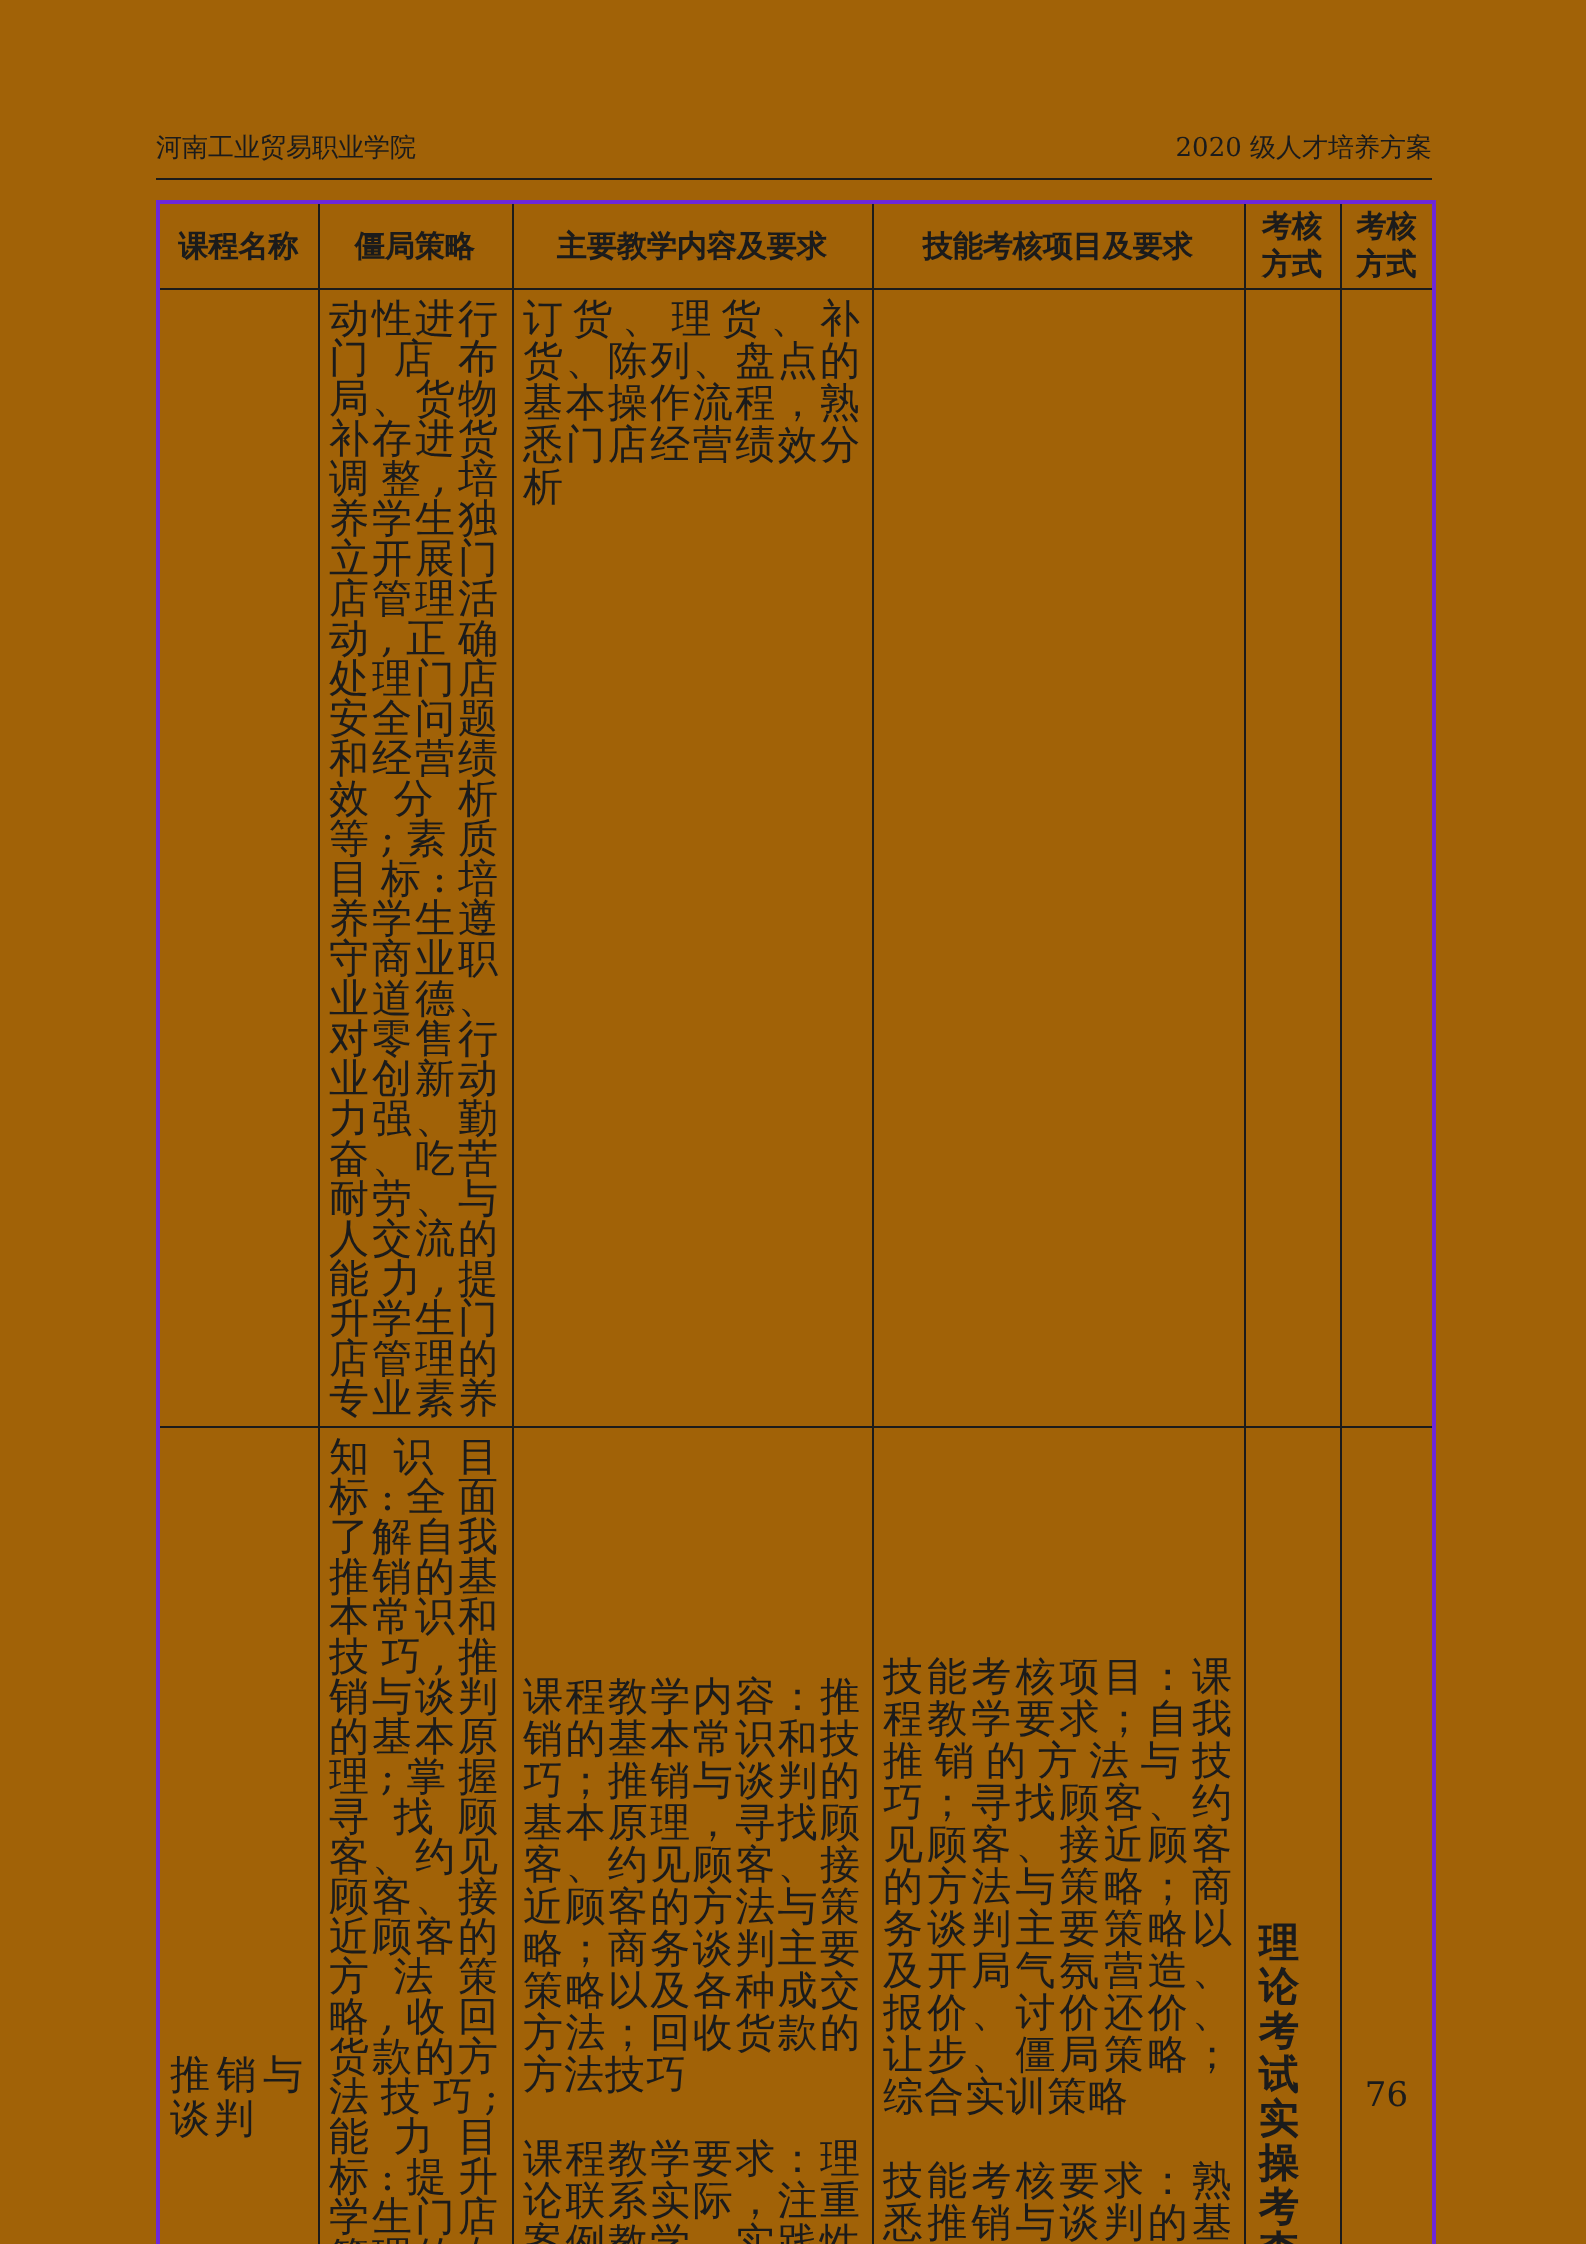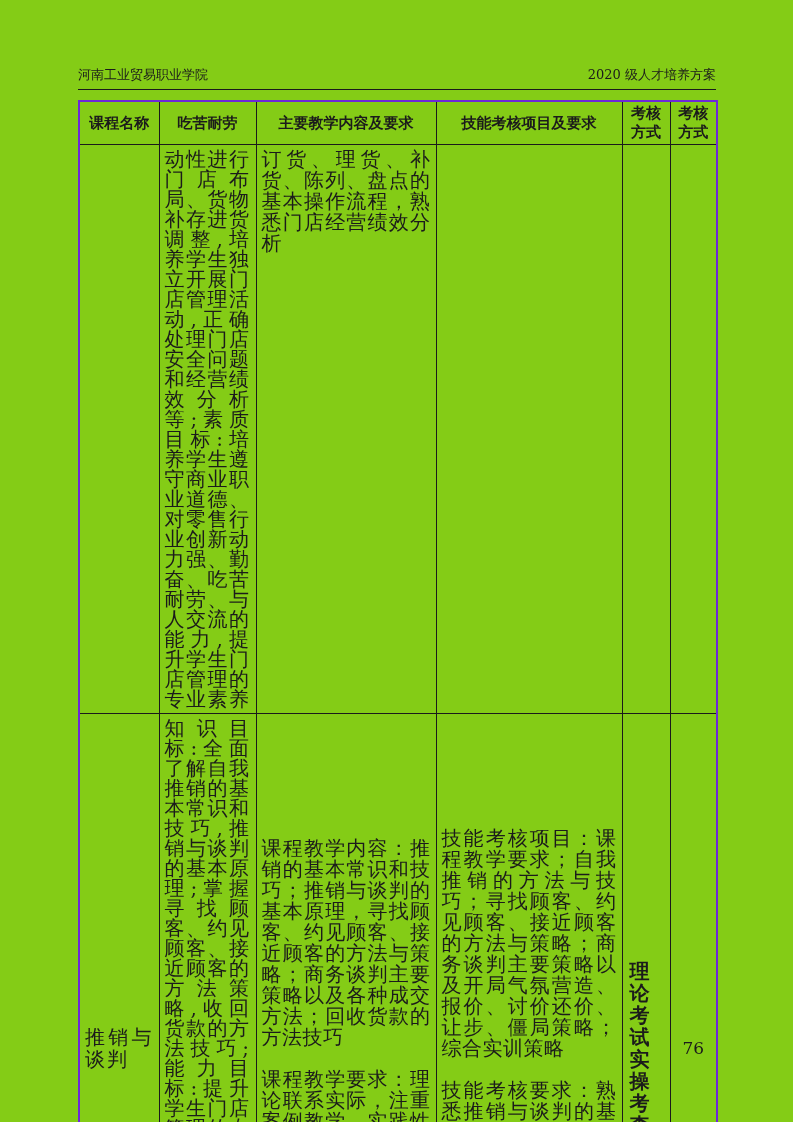--- a/index.html
+++ b/index.html
@@ -1,21 +1,21 @@
 <!DOCTYPE html>
 <html><head>
 <meta charset="utf-8">
 <style>
   * { margin: 0; padding: 0; box-sizing: border-box; }
   html, body { background: #e8e8e8; }
   .page {
     position: relative;
     width: 793px;
     height: 1122px;
-    background: #84cc16;
+    background: #a16207;
     margin: 0 auto;
     font-family: "DejaVu Serif", "Liberation Serif", serif;
     color: #1b1b1b;
     overflow: hidden;
   }
   .content {
     margin-left: 78px;
     width: 638px;
   }
   .doc-header {
@@ -92,21 +92,21 @@
         <col style="width:80px">
         <col style="width:97px">
         <col style="width:180px">
         <col style="width:186px">
         <col style="width:48px">
         <col style="width:47px">
       </colgroup>
       <thead>
         <tr class="hdr-row">
           <th>课程名称</th>
-          <th>吃苦耐劳</th>
+          <th>僵局策略</th>
           <th>主要教学内容及要求</th>
           <th>技能考核项目及要求</th>
           <th>考核方式</th>
           <th>考核方式</th>
         </tr>
       </thead>
       <tbody>
         <tr class="body-row-1">
           <td class="cell"></td>
           <td class="cell">

